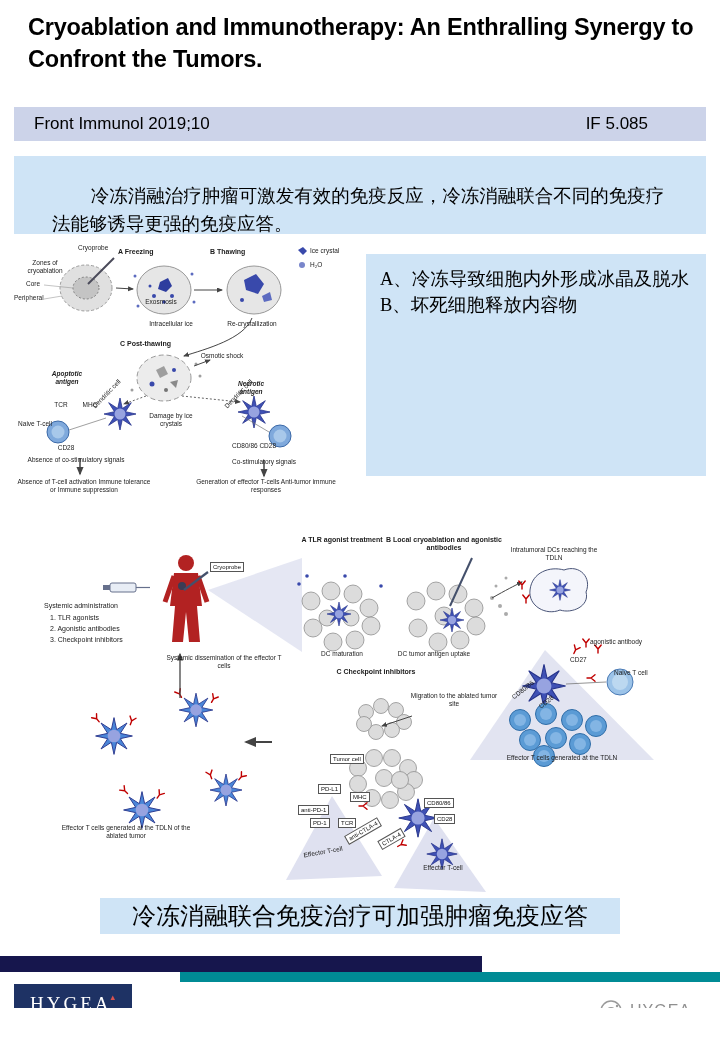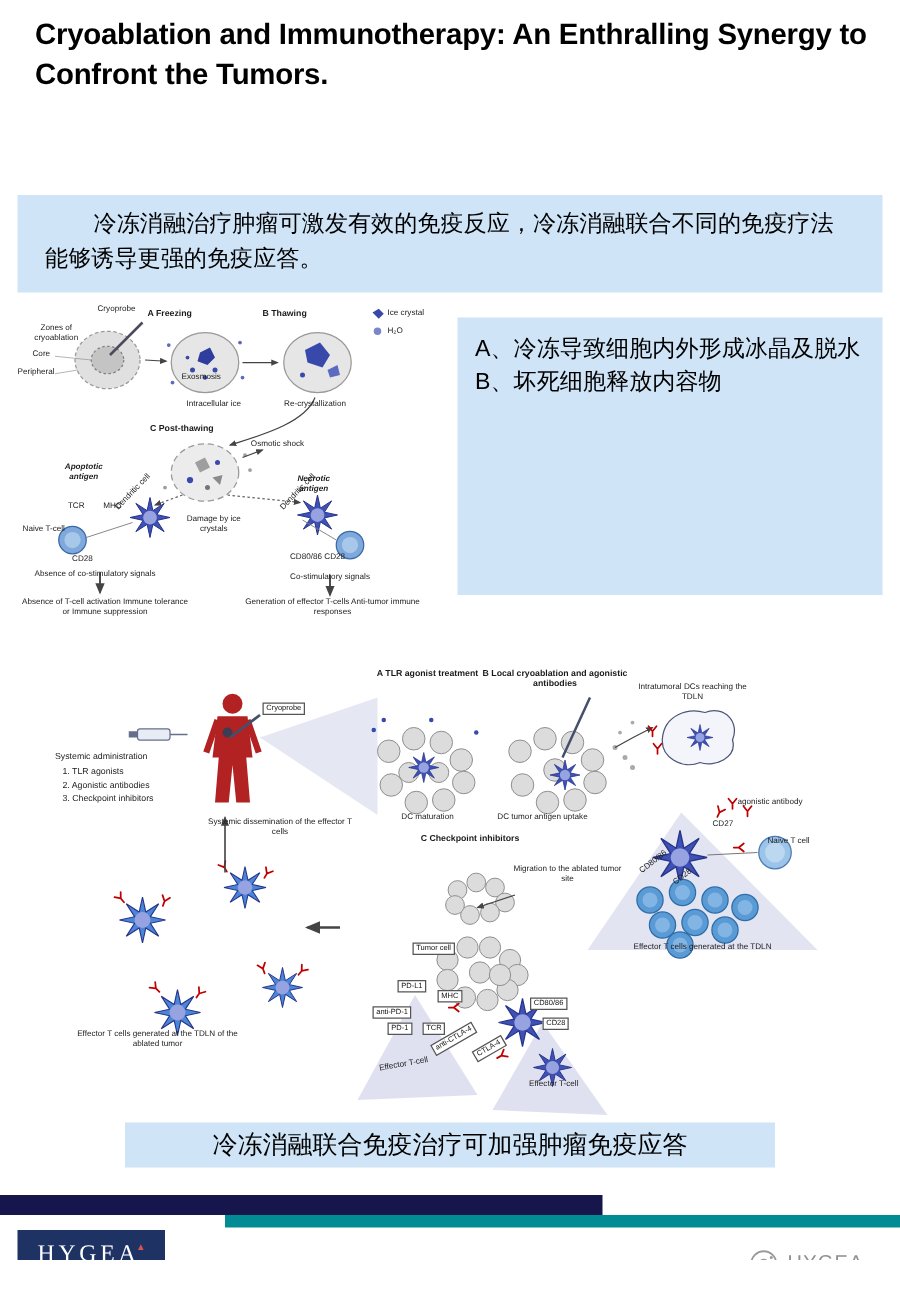--- a/index.html
+++ b/index.html
@@ -9,34 +9,34 @@
   .title { position:absolute; left:28px; top:12px; width:672px; font-size:23.5px; font-weight:bold;
            line-height:1.35; color:#000; letter-spacing:-0.2px; }
 
   .jbar { position:absolute; left:14px; top:107px; width:692px; height:34px; background:#ccd3e9;
           display:flex; align-items:center; justify-content:space-between; box-sizing:border-box;
           padding:0 58px 0 20px; font-size:17px; color:#000; }
 
   .summary { position:absolute; left:14px; top:156px; width:692px; height:78px; background:#cfe4f6;
              box-sizing:border-box; padding:11px 22px 0 22px; font-family:"Liberation Serif", serif;
              font-size:18.5px; line-height:1.5; color:#000; }
-  .summary p { margin:0; text-indent:2.1em; }
+  .summary p { margin:16px; text-indent:2.1em; }
 
   .fig { position:absolute; background:#fff; }
   .fig1 { left:14px; top:244px; width:352px; height:272px; }
   .fig2 { left:14px; top:528px; width:692px; height:372px; }
   svg.figbg { position:absolute; left:0; top:0; z-index:1; }
 
   .notes { position:absolute; left:366px; top:254px; width:340px; height:222px; background:#cfe4f6;
-           box-sizing:border-box; padding:12px 14px; font-family:Liberation Sans, sans-serif;
+           box-sizing:border-box; padding:12px 14px; font-family:Liberation Serif, serif;
            font-size:18.5px; line-height:1.42; color:#000; }
   .notes p { margin:0; }
 
   .caption { position:absolute; left:100px; top:898px; width:520px; height:36px; background:#cfe4f6;
-             font-family:"Liberation Serif", serif; font-size:20px; line-height:36px; text-align:center; color:#000; }
+             font-family:"Liberation Serif", serif; font-size:24px; line-height:36px; text-align:center; color:#000; }
 
   
   .fl { position:absolute; z-index:2; font-size:6.5px; line-height:1.18; color:#1b1b1b;
         text-align:center; font-family:"Liberation Sans", sans-serif; }
   .fl.left { text-align:left; }
   .pt { font-weight:bold; font-size:7px; }
   .bi { font-weight:bold; font-style:italic; }
   .s7 { font-size:7px; }
   .tag { position:absolute; z-index:3; background:#fff; border:0.7px solid #555; font-size:6px;
          line-height:8px; padding:0 2px; white-space:nowrap; color:#111;
@@ -68,20 +68,24 @@
           <circle r="5.5" fill="#97a3e0"></circle>
         </g>
       <g id="ab">
           <path d="M0,5 L0,1 M0,1 L-3.2,-3 M0,1 L3.2,-3" stroke="#c00000" stroke-width="1.4" fill="none" stroke-linecap="round"></path>
         </g>
     </defs>
   </svg>
 
   <div class="title">Cryoablation and Immunotherapy: An Enthralling Synergy to Confront the Tumors.</div>
 
+  <div class="jbar">
+    <span>Front Immunol 2019;10</span>
+    <span>IF 5.085</span>
+  </div>
 
   <div class="summary">
     <p>冷冻消融治疗肿瘤可激发有效的免疫反应，冷冻消融联合不同的免疫疗法能够诱导更强的免疫应答。</p>
   </div>
 
   <div class="fig fig1">
     <svg class="figbg" width="352" height="272" viewBox="0 0 352 272">
 
       <g>
         <ellipse cx="72" cy="44" rx="26" ry="23" fill="#e0e0e0" stroke="#9a9a9a" stroke-dasharray="3,2"></ellipse>

